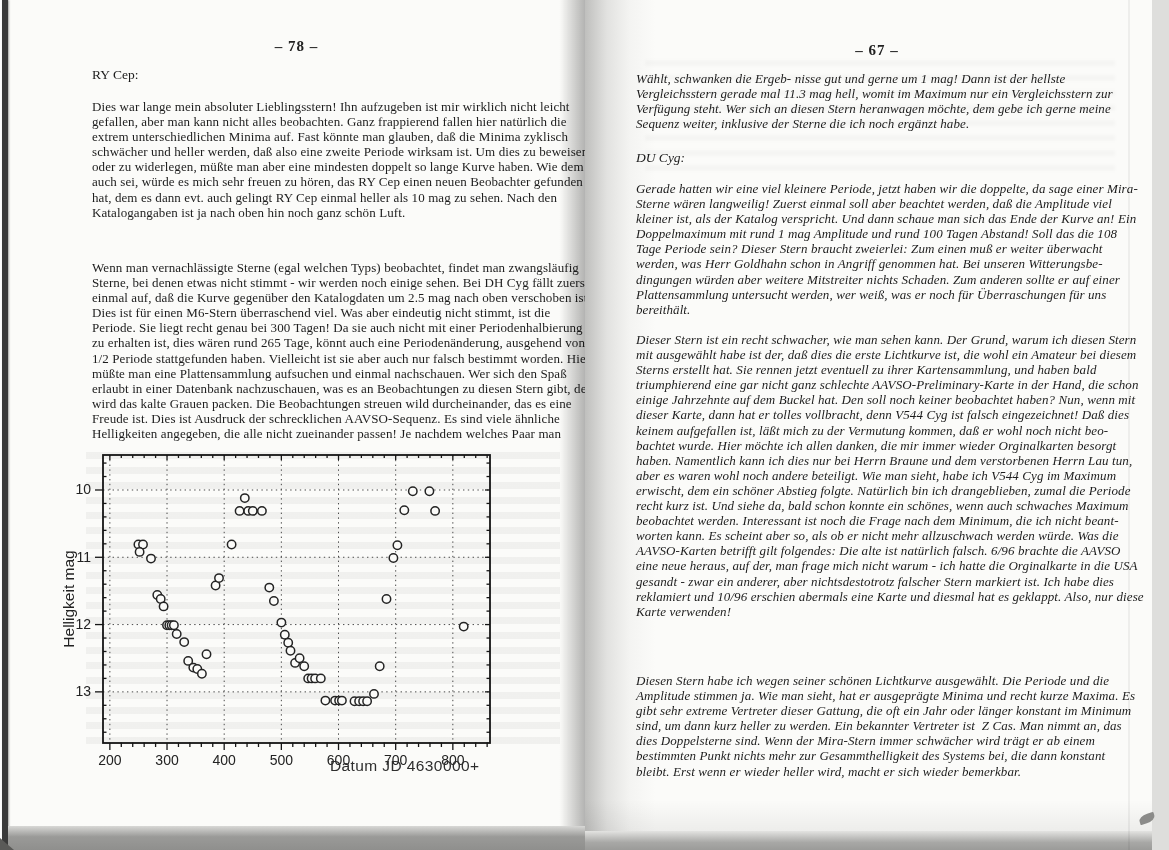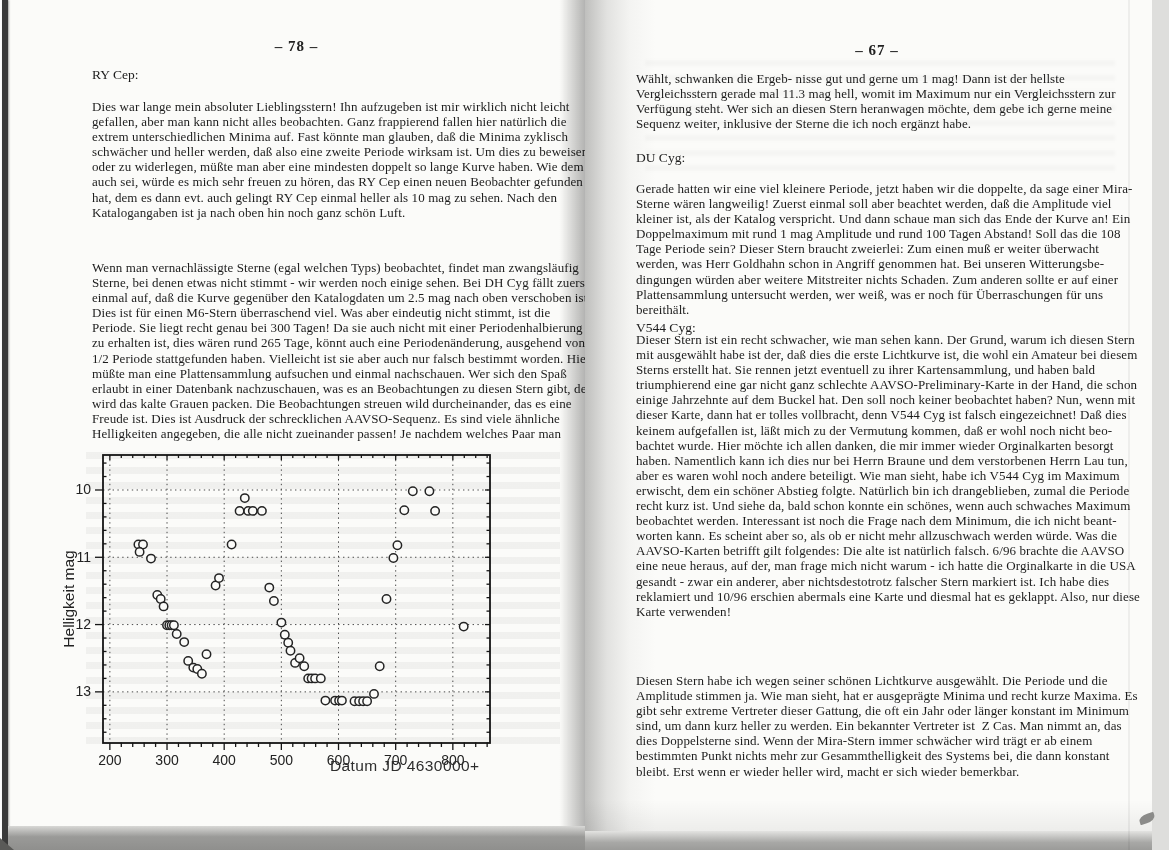--- a/index.html
+++ b/index.html
@@ -23,21 +23,21 @@
     font-size:15px;font-weight:700;letter-spacing:1px;color:#222;
   }
   .heading{
     position:absolute;font-size:13.5px;color:#1c1c1c;white-space:pre;
   }
   .bodytext{
     position:absolute;font-size:13px;line-height:15.1px;color:#1c1c1c;
     white-space:pre;letter-spacing:0.1px;
   }
   .page-left .heading,.page-left .bodytext{left:64px;width:488px;margin-left:20px;}
-  .page-right .heading,.page-right .bodytext{left:51px;width:500px;}
+  .page-right .heading,.page-right .bodytext{left:51px;width:500px;font-style:italic;}
   .caption{
     position:absolute;font-family:"Liberation Sans",sans-serif;
     font-size:15.5px;color:#2e2e2e;letter-spacing:0.4px;white-space:pre;
   }
   svg.chart{position:absolute;left:52px;top:448px;}
   .chart text{font-family:"Liberation Sans",sans-serif;fill:#222;}
   
   .edge-strip-left{position:absolute;left:2px;top:0;width:6px;height:850px;
     background:#3a3a3a;box-shadow:1px 0 2px rgba(0,0,0,.35);}
   .edge-sliver{position:absolute;left:0;top:0;width:2px;height:850px;background:#fdfdfd;}
@@ -305,21 +305,20 @@
     <div class="bodytext" style="top:181px">Gerade hatten wir eine viel kleinere Periode, jetzt haben wir die doppelte, da sage einer Mira-
 Sterne wären langweilig! Zuerst einmal soll aber beachtet werden, daß die Amplitude viel
 kleiner ist, als der Katalog verspricht. Und dann schaue man sich das Ende der Kurve an! Ein
 Doppelmaximum mit rund 1 mag Amplitude und rund 100 Tagen Abstand! Soll das die 108
 Tage Periode sein? Dieser Stern braucht zweierlei: Zum einen muß er weiter überwacht
 werden, was Herr Goldhahn schon in Angriff genommen hat. Bei unseren Witterungsbe-
 dingungen würden aber weitere Mitstreiter nichts Schaden. Zum anderen sollte er auf einer
 Plattensammlung untersucht werden, wer weiß, was er noch für Überraschungen für uns
 bereithält.</div>
 
-    <div class="heading" style="top:320px">V544 Cyg:</div>
     <div class="bodytext" style="top:332px">Dieser Stern ist ein recht schwacher, wie man sehen kann. Der Grund, warum ich diesen Stern
 mit ausgewählt habe ist der, daß dies die erste Lichtkurve ist, die wohl ein Amateur bei diesem
 Sterns erstellt hat. Sie rennen jetzt eventuell zu ihrer Kartensammlung, und haben bald
 triumphierend eine gar nicht ganz schlechte AAVSO-Preliminary-Karte in der Hand, die schon
 einige Jahrzehnte auf dem Buckel hat. Den soll noch keiner beobachtet haben? Nun, wenn mit
 dieser Karte, dann hat er tolles vollbracht, denn V544 Cyg ist falsch eingezeichnet! Daß dies
 keinem aufgefallen ist, läßt mich zu der Vermutung kommen, daß er wohl noch nicht beo-
 bachtet wurde. Hier möchte ich allen danken, die mir immer wieder Orginalkarten besorgt
 haben. Namentlich kann ich dies nur bei Herrn Braune und dem verstorbenen Herrn Lau tun,
 aber es waren wohl noch andere beteiligt. Wie man sieht, habe ich V544 Cyg im Maximum

